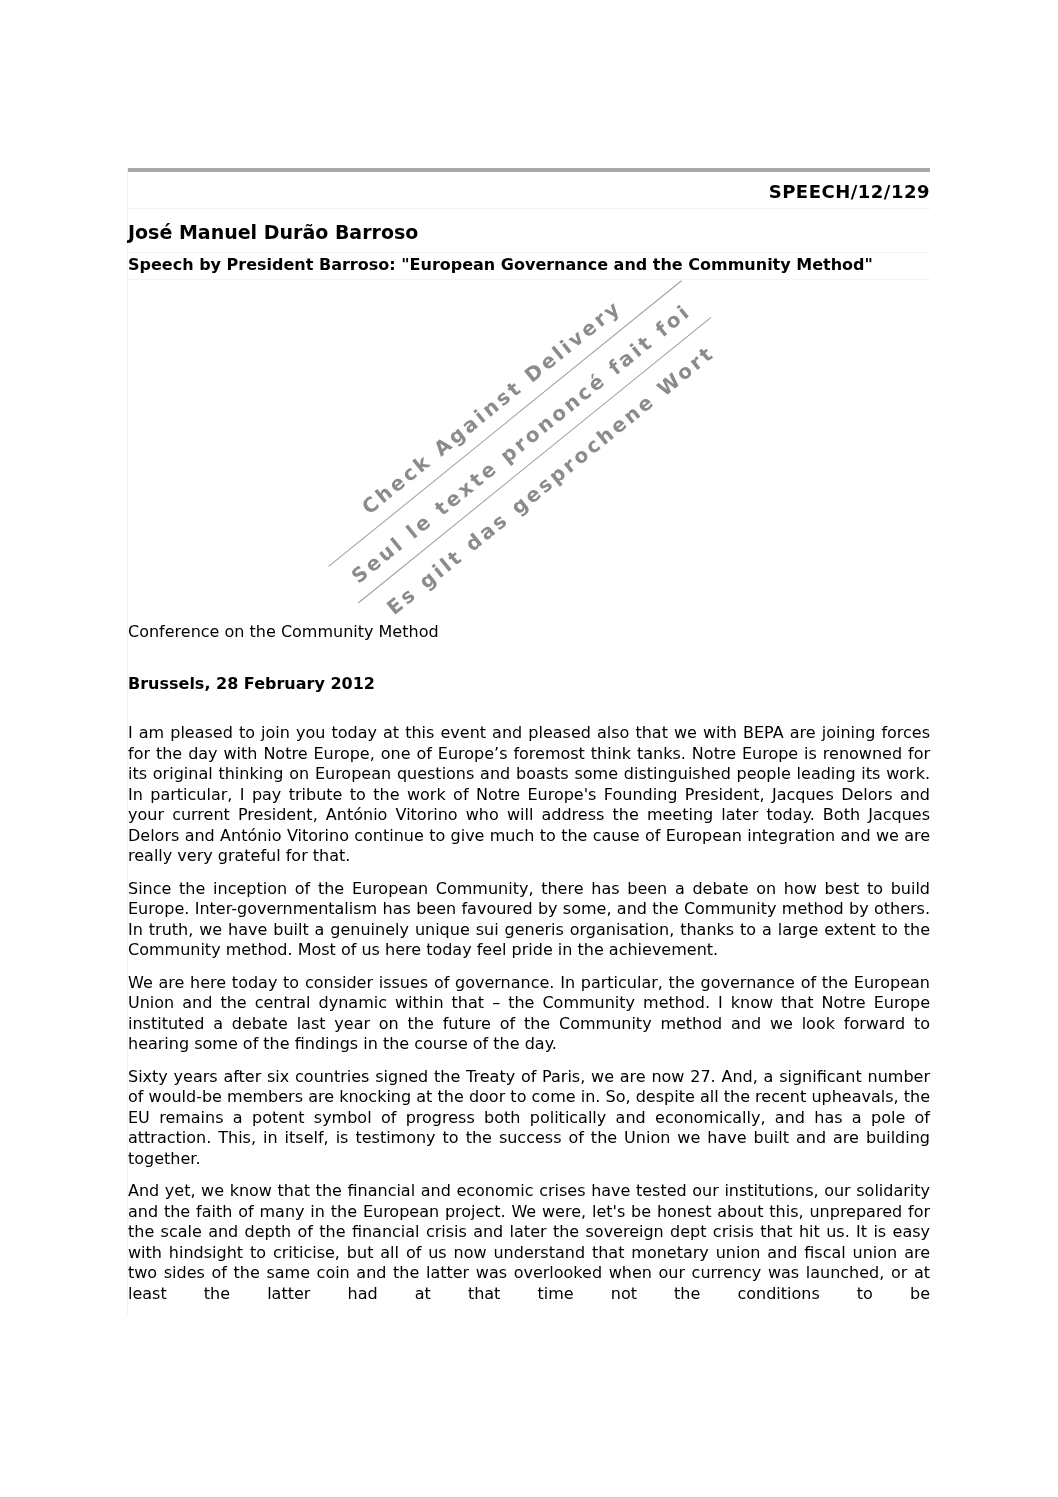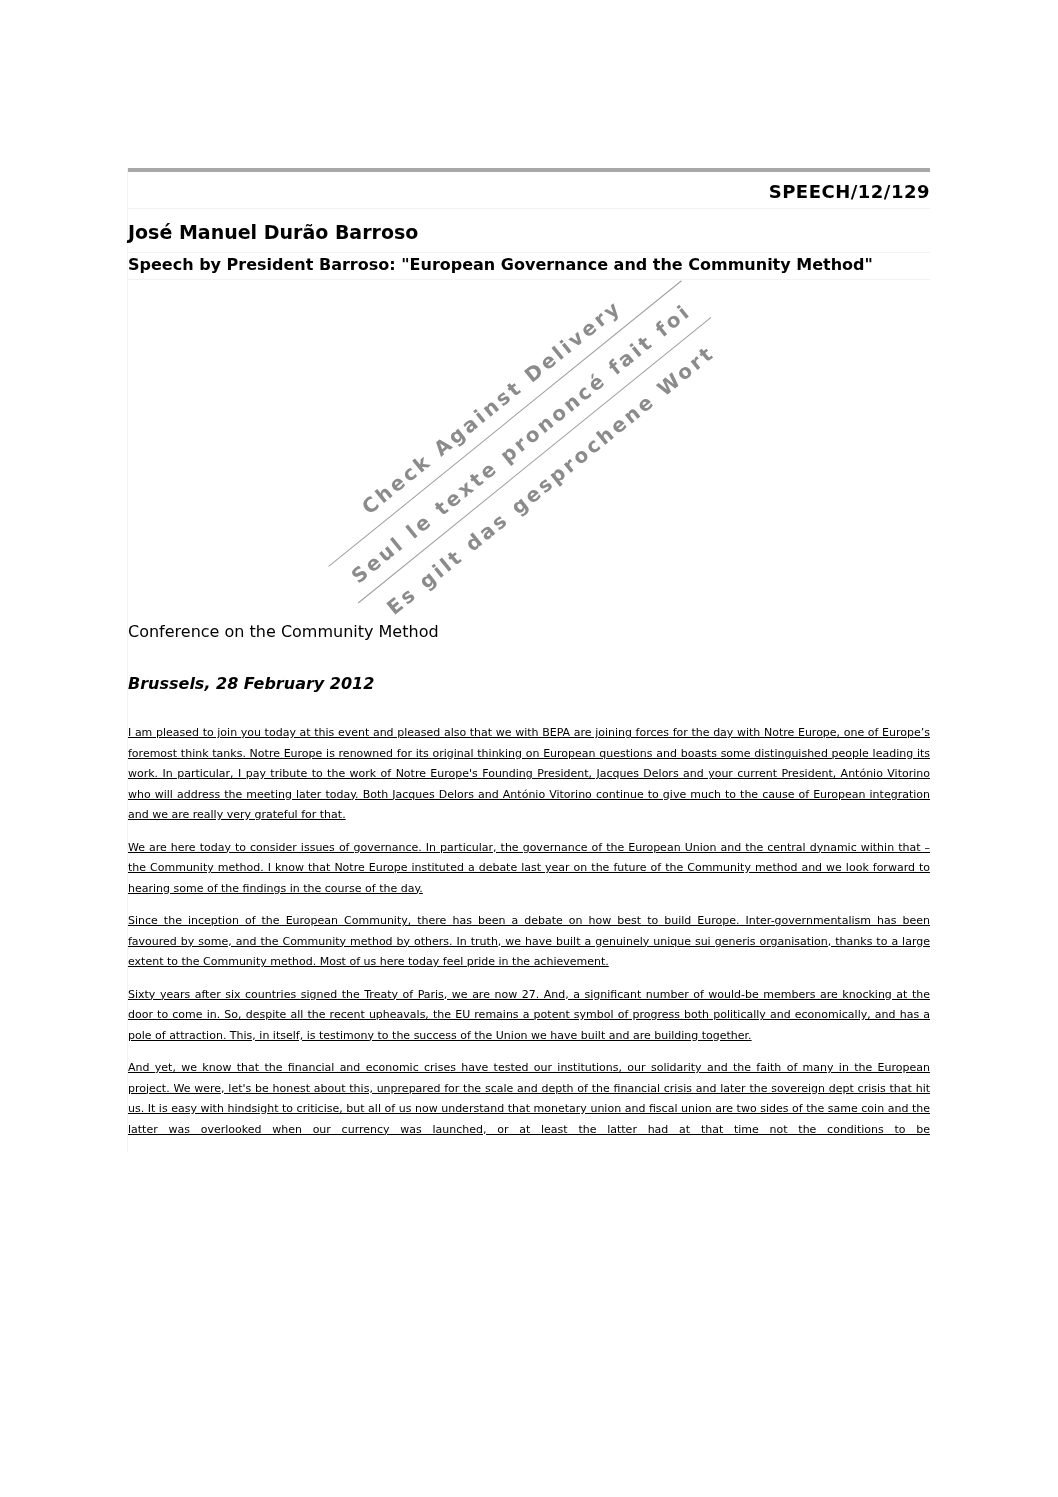--- a/index.html
+++ b/index.html
@@ -72,33 +72,31 @@
   }
   .wm-underline { border-bottom: 1px solid #9e9e9e; }
   .event {
     font-size: 16px;
     margin: 0 0 33px 0;
   }
   .dateline {
     font-size: 16px;
     font-weight: bold;
     margin: 0 0 30px 0;
-    font-style: italic;
   }
   .salutation {
     font-size: 15px;
     line-height: 20px;
     margin: 0 0 9px 0;
   }
   .body-para {
-    font-size: 11px;
+    font-size: 16px;
     line-height: 20.5px;
     text-align: justify;
     margin: 6px 0 12px 0;
-    text-decoration: underline;
   }
   .justify-last { text-align-last: justify; }
 </style>
 </head>
 <body>
 
 <div class="page">
   <div class="content">
 
     <div class="top-rule"></div>
@@ -119,19 +117,19 @@
         <div class="wm-line">Es gilt das gesprochene Wort</div>
       </div>
     </div>
 
     <div class="event">Conference on the Community Method</div>
 
     <div class="dateline">Brussels, 28 February 2012</div>
 
 
     <p class="body-para">I am pleased to join you today at this event and pleased also that we with BEPA are joining forces for the day with Notre Europe, one of Europe’s foremost think tanks. Notre Europe is renowned for its original thinking on European questions and boasts some distinguished people leading its work. In particular, I pay tribute to the work of Notre Europe's Founding President, Jacques Delors and your current President, António Vitorino who will address the meeting later today. Both Jacques Delors and António Vitorino continue to give much to the cause of European integration and we are really very grateful for that.</p>
+    <p class="body-para">Since the inception of the European Community, there has been a debate on how best to build Europe. Inter-governmentalism has been favoured by some, and the Community method by others. In truth, we have built a genuinely unique sui generis organisation, thanks to a large extent to the Community method. Most of us here today feel pride in the achievement.</p>
     <p class="body-para">We are here today to consider issues of governance. In particular, the governance of the European Union and the central dynamic within that – the Community method. I know that Notre Europe instituted a debate last year on the future of the Community method and we look forward to hearing some of the findings in the course of the day.</p>
-    <p class="body-para">Since the inception of the European Community, there has been a debate on how best to build Europe. Inter-governmentalism has been favoured by some, and the Community method by others. In truth, we have built a genuinely unique sui generis organisation, thanks to a large extent to the Community method. Most of us here today feel pride in the achievement.</p>
     <p class="body-para">Sixty years after six countries signed the Treaty of Paris, we are now 27. And, a significant number of would-be members are knocking at the door to come in. So, despite all the recent upheavals, the EU remains a potent symbol of progress both politically and economically, and has a pole of attraction. This, in itself, is testimony to the success of the Union we have built and are building together.</p>
     <p class="body-para justify-last">And yet, we know that the financial and economic crises have tested our institutions, our solidarity and the faith of many in the European project. We were, let's be honest about this, unprepared for the scale and depth of the financial crisis and later the sovereign dept crisis that hit us. It is easy with hindsight to criticise, but all of us now understand that monetary union and fiscal union are two sides of the same coin and the latter was overlooked when our currency was launched, or at least the latter had at that time not the conditions to be</p>
 
   </div>
 </div>
 
 </body></html>

